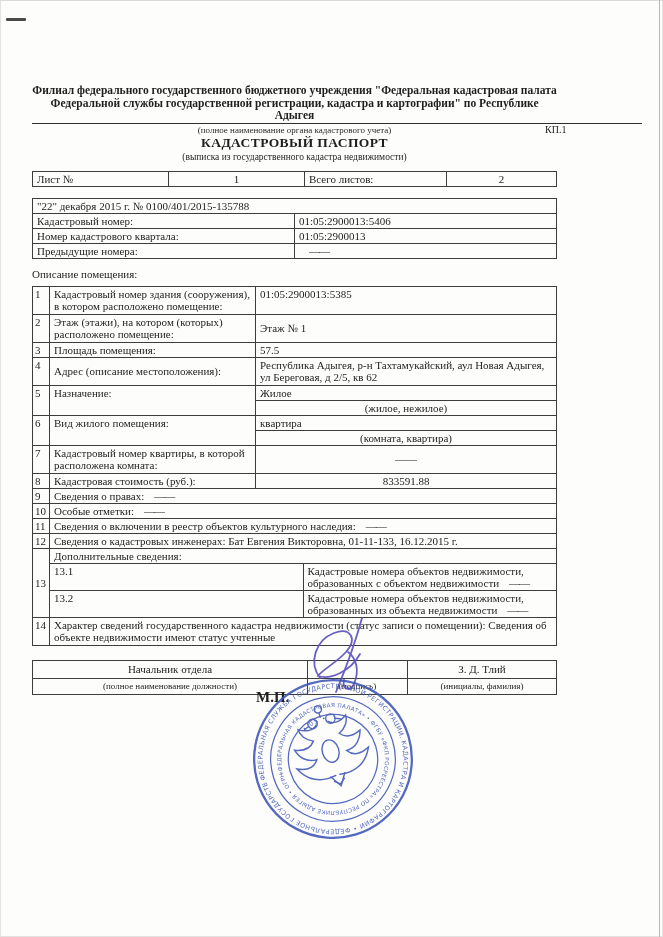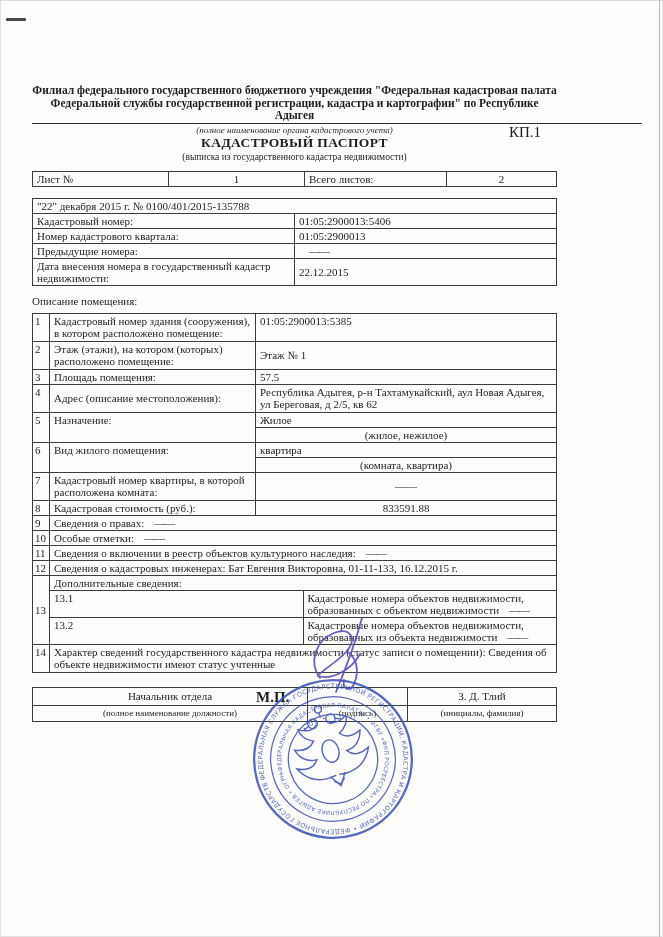--- a/index.html
+++ b/index.html
@@ -7,22 +7,22 @@
   .page{position:relative;width:663px;height:937px;background:#fdfdfc;color:#1e1e1e;overflow:hidden;
         box-shadow:inset 0 0 0 1px #e2e2e0;}
   .scan-dash{position:absolute;left:6px;top:18px;width:20px;height:3px;background:#4a4a4a;border-radius:1px;}
   .edge-right{position:absolute;right:3px;top:0;width:1px;height:100%;background:#b9b9b9;}
   .edge-top{position:absolute;left:0;top:0;width:100%;height:1px;background:#dcdcda;}
 
   .content{position:absolute;left:32px;top:0;width:525px;}
 
   .org-header{margin-top:84px;text-align:center;font-weight:bold;font-size:11.5px;line-height:12.5px;}
   .org-rule{width:610px;border-bottom:1.5px solid #2e2e2e;margin-top:1px;}
-  .org-caption{margin-top:1px;text-align:center;font-size:9px;color:#2a2a2a;font-style:italic;}
-  .form-code{position:absolute;left:509px;top:124px;font-size:15px;}
+  .org-caption{margin-top:1px;text-align:center;font-size:9px;color:#2a2a2a;}
+  .form-code{position:absolute;left:545px;top:124px;font-size:10px;}
   .doc-title{text-align:center;font-weight:bold;font-size:13.5px;letter-spacing:.4px;}
   .doc-subtitle{margin-top:1px;text-align:center;font-size:11px;}
   .doc-note{margin-top:1px;text-align:center;font-size:9.5px;}
 
   table{border-collapse:collapse;width:525px;table-layout:fixed;}
   td{border:1px solid #3d3d3d;font-size:11px;line-height:12px;padding:1px 4px;vertical-align:top;
      overflow:hidden;}
   .ctr{text-align:center;}
   .sheet-table{margin-top:9px;}
   .sheet-table td{height:12px;}
@@ -106,24 +106,20 @@
         <td>01:05:2900013:5406</td>
       </tr>
       <tr>
         <td class="lbl">Номер кадастрового квартала:</td>
         <td>01:05:2900013</td>
       </tr>
       <tr>
         <td class="lbl">Предыдущие номера:</td>
         <td class="dash-val">——</td>
       </tr>
-      <tr>
-        <td class="lbl" style="height:24px">Дата внесения номера в государственный кадастр недвижимости:</td>
-        <td style="vertical-align:middle">22.12.2015</td>
-      </tr>
     </tbody>
       </table>
 
     <div class="section-label">Описание помещения:</div>
 
     <table class="main-table">
       <tbody>
           <tr>
         <td class="num">1</td>
         <td class="lbl twoline">Кадастровый номер здания (сооружения), в котором расположено помещение:</td>

